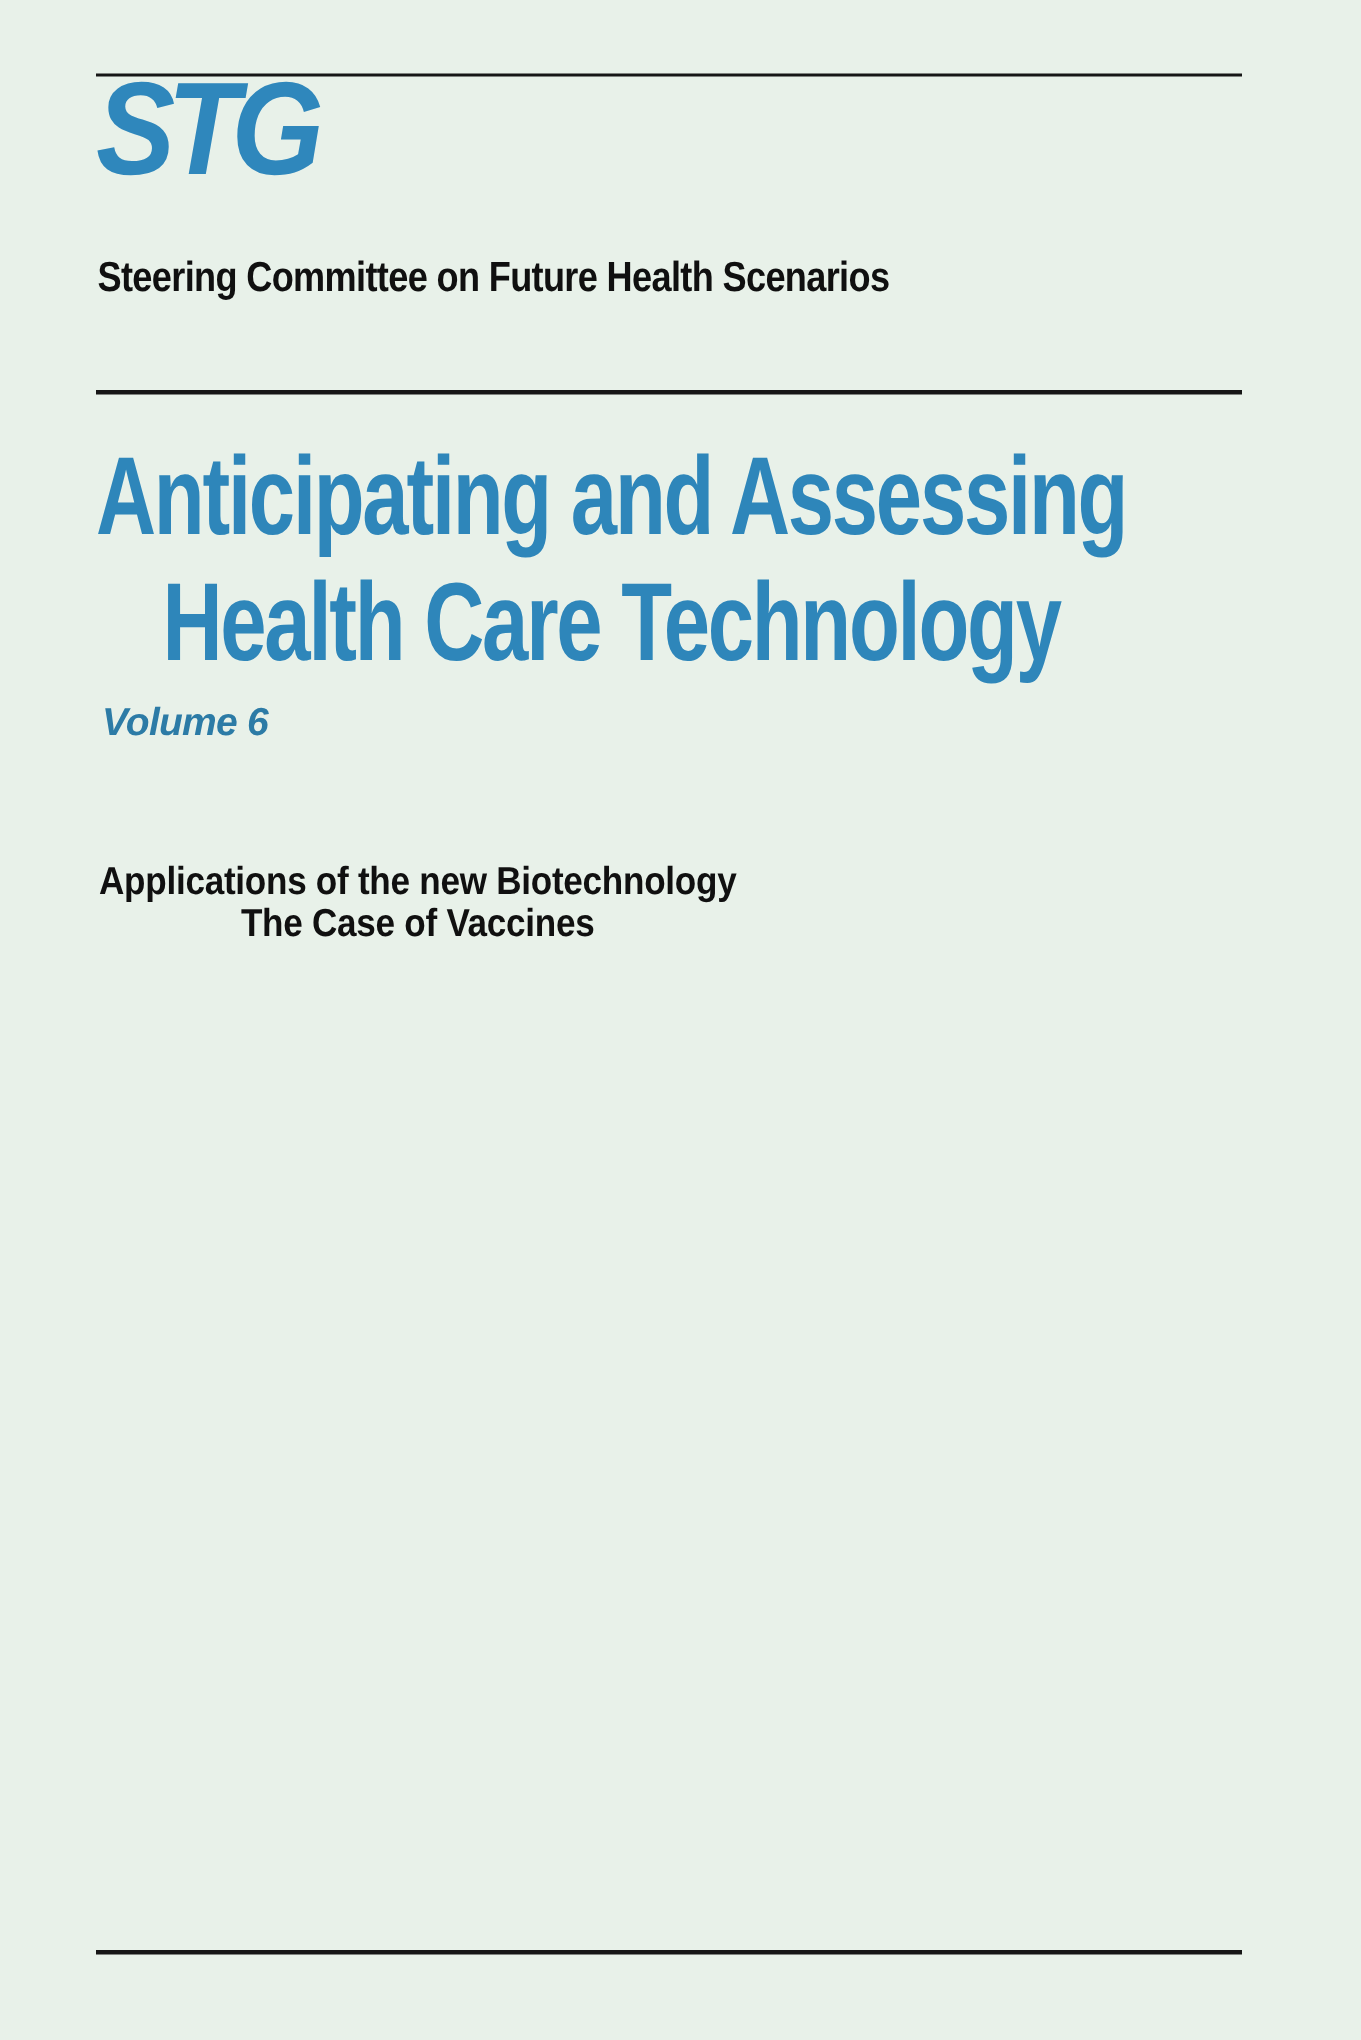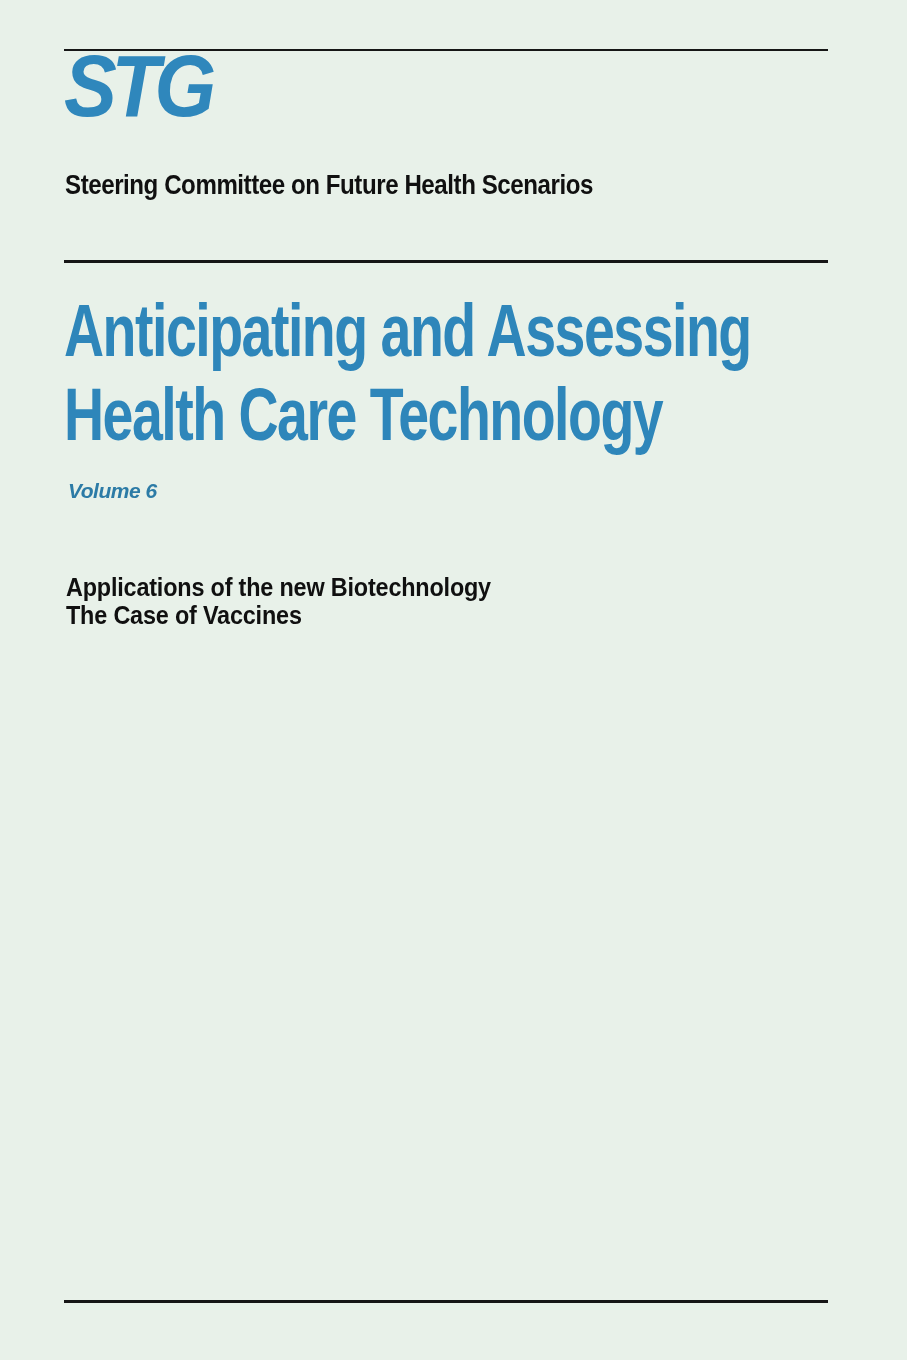--- a/index.html
+++ b/index.html
@@ -10,20 +10,21 @@
     width: 907px;
     height: 1360px;
     position: relative;
     overflow: hidden;
     background: #e8f1e9;
     font-family: "Liberation Sans", sans-serif;
   }
   .cover {
     position: absolute;
     inset: 0;
+    text-align: center;
   }
   .rule {
     position: absolute;
     left: 64px;
     width: 764px;
     background: #161616;
   }
   .rule-top    { top: 49px;   height: 2px; }
   .rule-mid    { top: 260px;  height: 3px; }
   .rule-bottom { top: 1300px; height: 3px; }
@@ -64,22 +65,22 @@
     font-weight: bold;
     color: #2e86ba;
     letter-spacing: -2px;
     transform: scaleX(0.75);
     transform-origin: left top;
     white-space: nowrap;
   }
   .volume {
     position: absolute;
     left: 68px;
-    top: 474px;
-    font-size: 21px;
+    top: 464px;
+    font-size: 26px;
     line-height: 34px;
     font-weight: bold;
     font-style: italic;
     color: #2c7ba6;
     letter-spacing: -0.5px;
     white-space: nowrap;
   }
   .subtitle {
     position: absolute;
     left: 66px;

